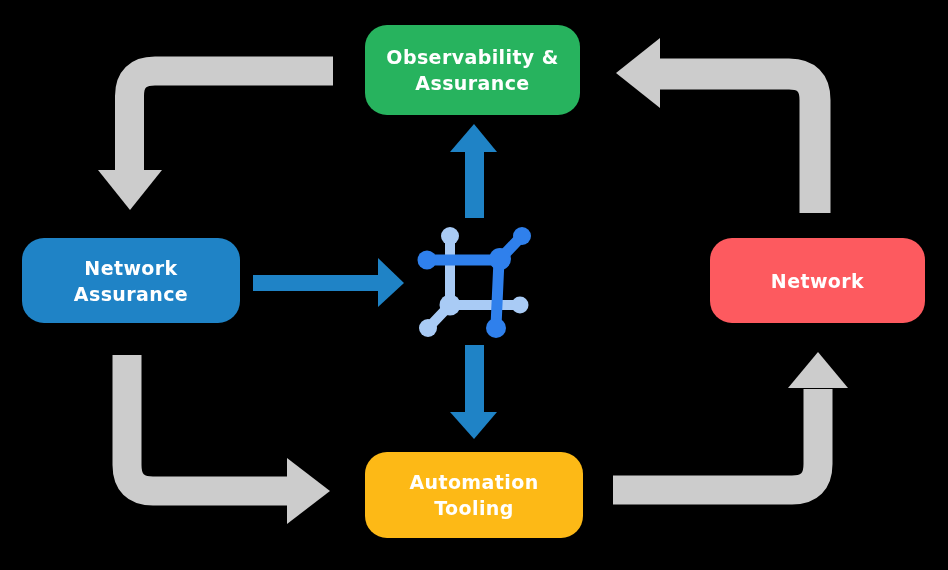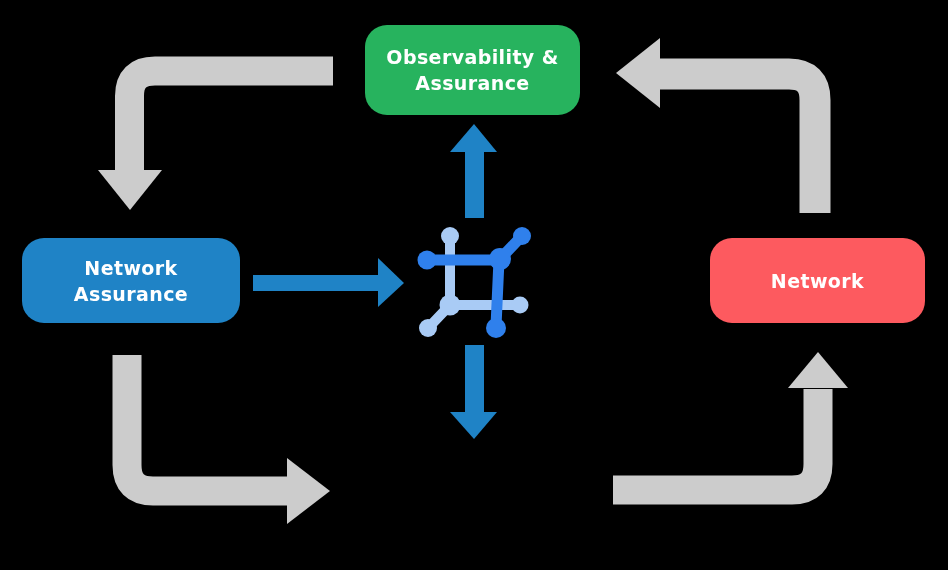--- a/index.html
+++ b/index.html
@@ -124,14 +124,18 @@
 
   <div class="node node-operations">
     <span>Network</span>
     <span>Assurance</span>
   </div>
 
   <div class="node node-infrastructure">
     <span>Network</span>
   </div>
 
+  <div class="node node-automation">
+    <span>Automation</span>
+    <span>Tooling</span>
+  </div>
 
 </div>
 
 </body></html>

